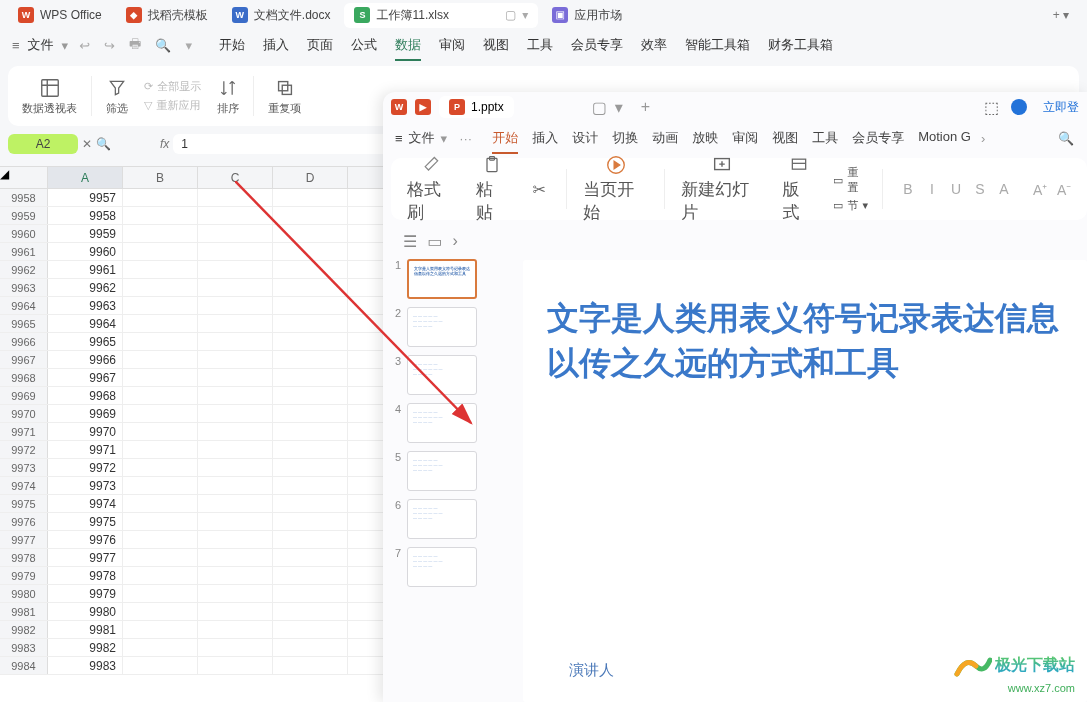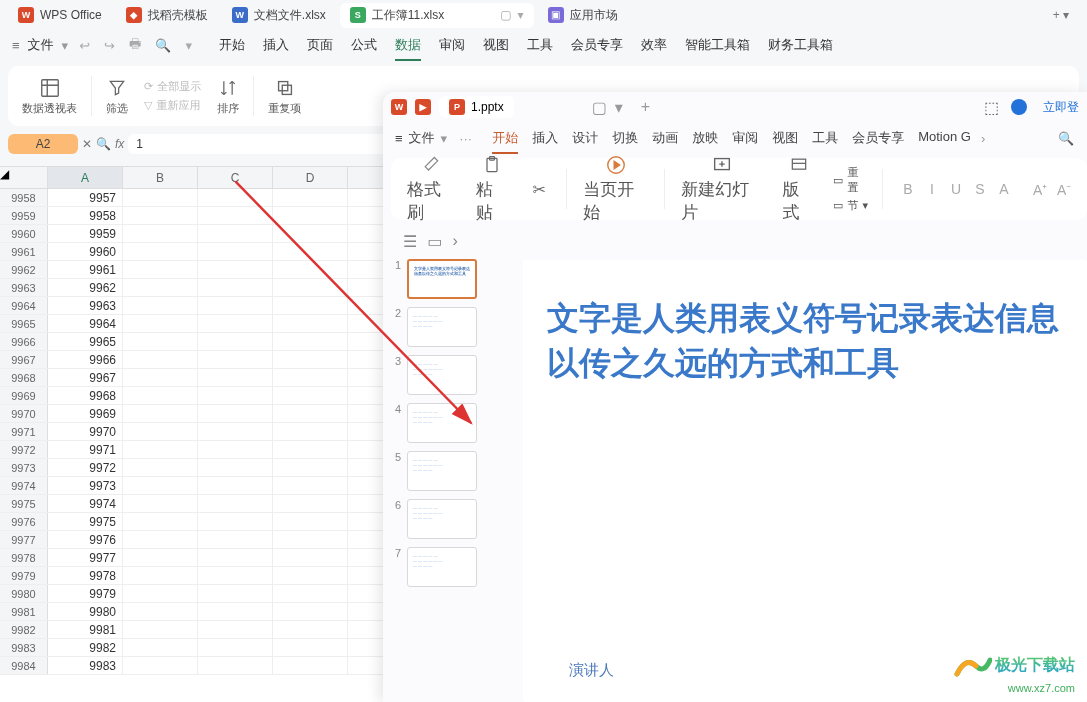--- a/index.html
+++ b/index.html
@@ -21,21 +21,21 @@
 
 
 .toolbar { display: flex; align-items: center; height: 60px; background: #fff; border-radius: 10px; margin: 6px 8px 4px 8px; padding: 0 6px; gap: 2px; }
 .tb-group { display: flex; flex-direction: column; align-items: center; justify-content: center; padding: 4px 8px; cursor: pointer; }
 .tb-group .lbl { font-size: 11px; color: #555; margin-top: 2px; }
 .tb-icon { width: 22px; height: 22px; color: #666; display: flex; align-items: center; justify-content: center; }
 .tb-sep { width: 1px; height: 40px; background: #eee; margin: 0 4px; }
 
 
 .fbar { display: flex; align-items: center; height: 28px; margin: 0 8px; gap: 4px; font-size: 12px; }
-.cellref { background: #fdba74; border-radius: 6px; padding: 3px 18px; min-width: 70px; text-align: center; color: #444; }
+.cellref { background: #bef264; border-radius: 6px; padding: 3px 18px; min-width: 70px; text-align: center; color: #444; }
 .fx { display: flex; align-items: center; gap: 4px; color: #777; }
 .formula-input { background: #fff; border-radius: 6px; padding: 3px 8px; flex: 1; color: #333; }
 
 
 .sheet { position: absolute; top: 166px; left: 0; right: 0; bottom: 0; background: #fff; border-top: 1px solid #ddd; font-size: 12px; }
 .sheet-headers { display: flex; height: 22px; background: #f4f5f7; border-bottom: 1px solid #ddd; }
 .corner { width: 48px; border-right: 1px solid #ddd; }
 .colh { width: 75px; text-align: center; line-height: 22px; border-right: 1px solid #ddd; color: #666; }
 .colh.sel { background: #e3e6eb; color: #2e7d5a; }
 .rows { }
@@ -91,21 +91,21 @@
     <div class="tab">
       <span class="icon-sq orange">W</span>
       <span>WPS Office</span>
     </div>
     <div class="tab">
       <span class="icon-sq orange">◆</span>
       <span>找稻壳模板</span>
     </div>
     <div class="tab">
       <span class="icon-sq blue">W</span>
-      <span>文档文件.xlsx</span>
+      <span>文档文件.docx</span>
     </div>
     <div class="tab active">
       <span class="icon-sq green">S</span>
       <span>工作簿11.xlsx</span>
       <span style="color:#aaa;margin-left:50px;">▢</span>
       <span style="color:#aaa;">▾</span>
     </div>
     <div class="tab">
       <span class="icon-sq purple">▣</span>
       <span>应用市场</span>
@@ -187,21 +187,21 @@
     </div>
     <span class="lbl">重复项</span>
   </div>
 </div>
 
 <div class="fbar">
   <div class="cellref">A2</div>
   <div class="fx">
     <span>✕</span>
     <span>🔍</span>
-    <span style="font-style:italic;">fx</span>
+    <span style="font-style:italic;margin-left:45px;">fx</span>
   </div>
   <div class="formula-input">1</div>
 </div>
 
 <div class="sheet">
   <div class="sheet-headers" id="col-headers">
     <div class="corner">◢</div>
   <div class="colh sel">A</div>
       <div class="colh">B</div>
       <div class="colh">C</div>

